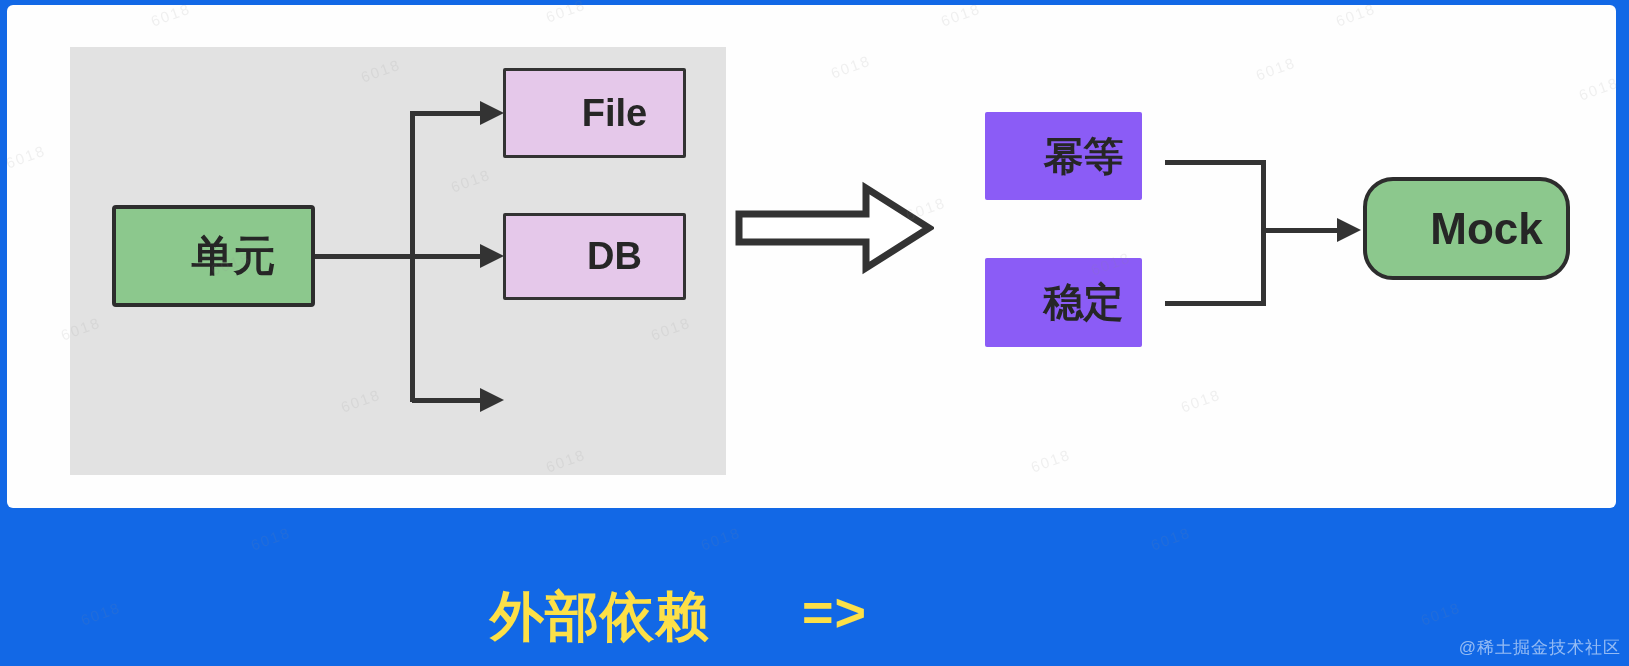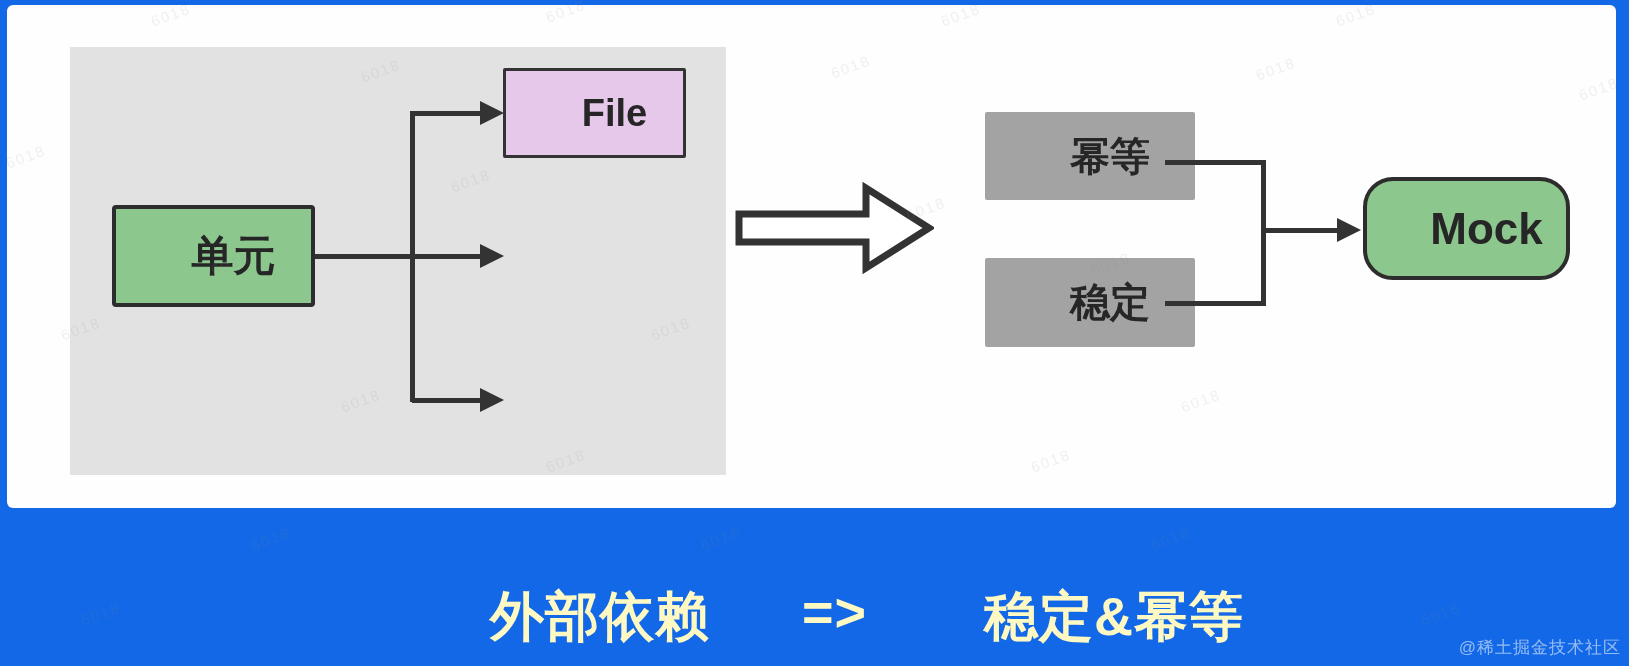--- a/index.html
+++ b/index.html
@@ -34,37 +34,37 @@
 
   .node-purple {
     background:#E5C8EA; border:3px solid #333333; border-radius:2px;
     font-size:38px; left:503px; width:183px;
   }
   #dep-file  { top:68px;  height:90px; }
   #dep-db    { top:213px; height:87px; }
   #dep-cache { top:357px; height:90px; }
 
   .node-yellow {
-    background:#a3a3a3; border-radius:2px; font-size:40px;
-    left:985px; width:210px;
+    background:#8b5cf6; border-radius:2px; font-size:40px;
+    left:985px; width:157px;
   }
   #q-midengd { top:112px; height:88px; }
   #q-wending { top:258px; height:89px; }
 
   .hline, .vline { position:absolute; background:#333333; }
   .arrowhead-right {
     position:absolute; width:0; height:0;
     border-top:12px solid transparent; border-bottom:12px solid transparent;
     border-left:24px solid #333333;
   }
 
   .big-arrow { position:absolute; left:734px; top:181px; }
 
   .caption {
-    position:absolute; color:#fef9c3; font-weight:700; font-size:54px;
+    position:absolute; color:#fde047; font-weight:700; font-size:54px;
     letter-spacing:1px; white-space:nowrap;
   }
   #caption-left  { left:490px; top:581px; }
   #caption-arrow { left:802px; top:581px; }
   #caption-right { left:984px; top:581px; }
 
   .corner-watermark {
     position:absolute; right:8px; bottom:7px;
     font-size:17px; color:rgba(255,255,255,0.55); letter-spacing:1px;
   }
@@ -84,20 +84,23 @@
   <div class="white-panel"></div>
 
   <div class="gray-panel"></div>
 
   <div class="node node-green" id="unit-node">
     <span>单元</span>
   </div>
 
   <div class="node node-purple" id="dep-file">
     <span>File</span>
+  </div>
+  <div class="node node-purple" id="dep-db">
+    <span>DB</span>
   </div>
 
   <div class="hline" style="left:315px; top:254px; width:168px; height:5px;"></div>
   <div class="vline" style="left:410px; top:111px; width:5px; height:291px;"></div>
   <div class="hline" style="left:412px; top:111px; width:69px; height:5px;"></div>
   <div class="hline" style="left:412px; top:398px; width:69px; height:5px;"></div>
   <div class="arrowhead-right" style="left:480px; top:101px;"></div>
   <div class="arrowhead-right" style="left:480px; top:244px;"></div>
   <div class="arrowhead-right" style="left:480px; top:388px;"></div>
 
@@ -144,17 +147,16 @@
     <span class="wm-tile" style="left:1030px; top:452px;">6018</span>
     <span class="wm-tile" style="left:250px;  top:530px;">6018</span>
     <span class="wm-tile" style="left:700px;  top:530px;">6018</span>
     <span class="wm-tile" style="left:1150px; top:530px;">6018</span>
     <span class="wm-tile" style="left:80px;   top:605px;">6018</span>
     <span class="wm-tile" style="left:1420px; top:605px;">6018</span>
   </div>
 
   <div class="caption" id="caption-left">外部依赖</div>
   <div class="caption" id="caption-arrow">=&gt;</div>
-  <div class="caption" id="caption-right">稳定&amp;幂等</div>
 
   <div class="corner-watermark">@稀土掘金技术社区</div>
 
 </div>
 
 </body></html>

